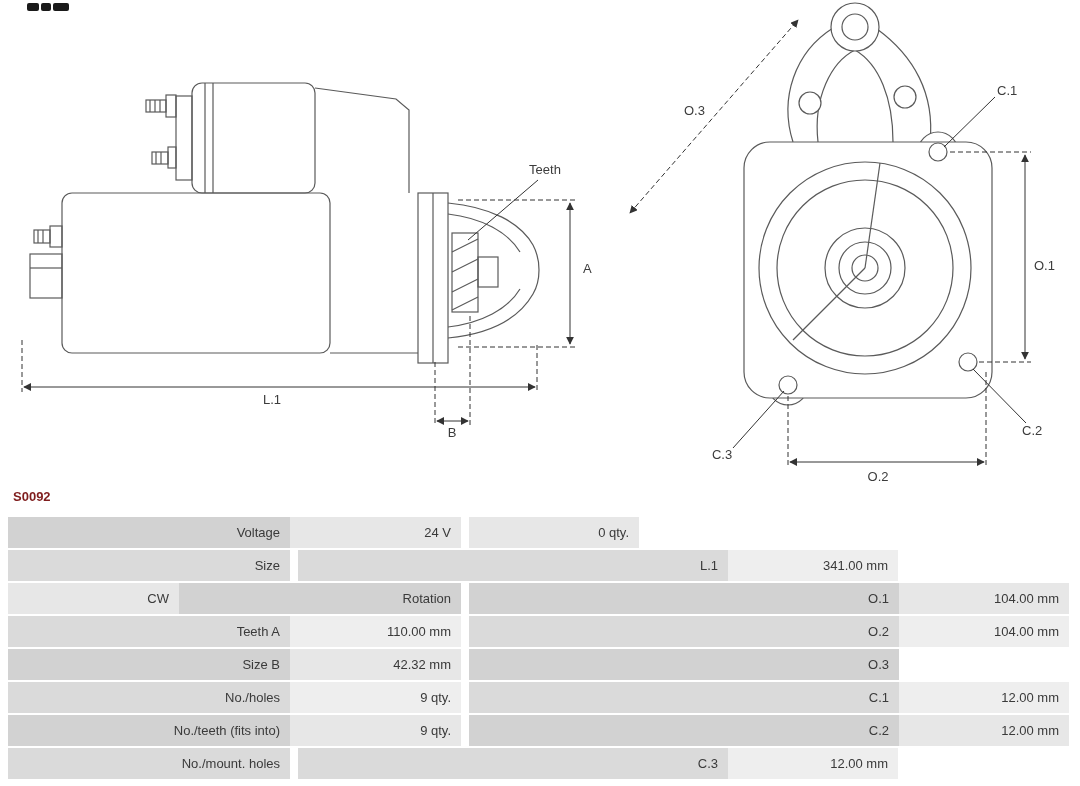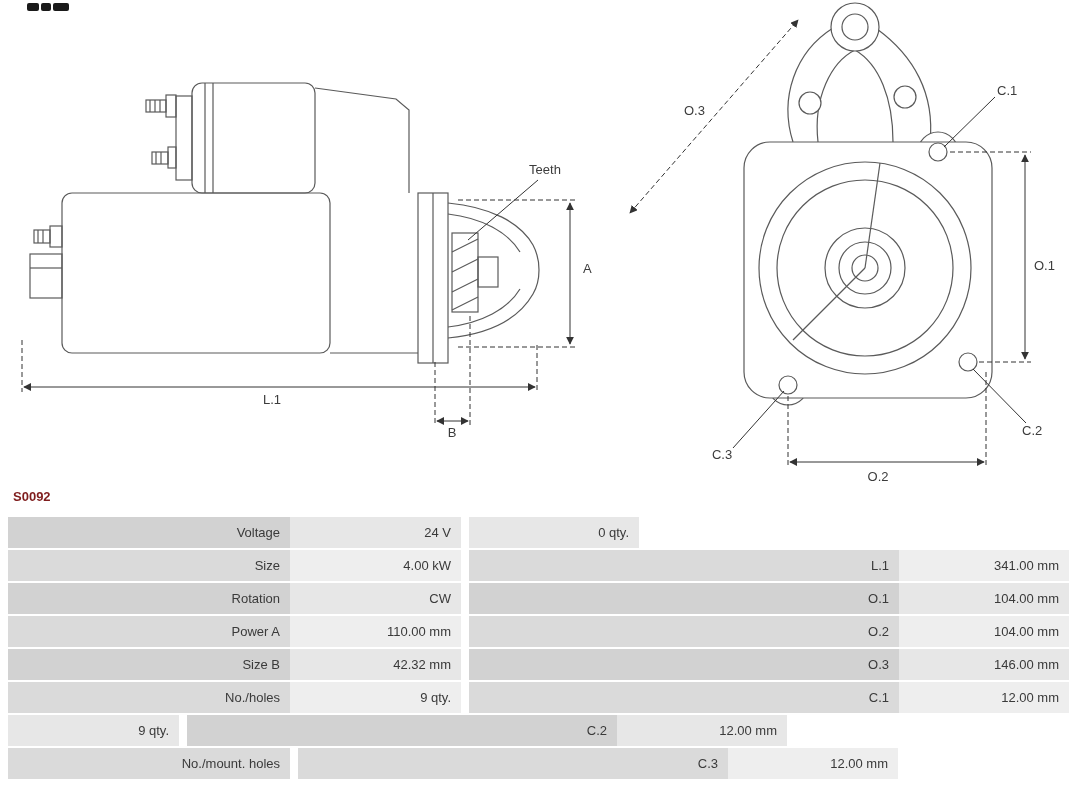--- a/index.html
+++ b/index.html
@@ -162,54 +162,53 @@
 
   <div class="spec-table">
     <div class="trow">
       <div class="cell c1 lab">Voltage</div>
       <div class="cell c2 val">24 V</div>
       <div class="spacer"></div>
       <div class="cell c4 val">0 qty.</div>
     </div>
     <div class="trow">
       <div class="cell c1 lab">Size</div>
-      <div class="cell c2 val">4.00 kW</div>
       <div class="spacer"></div>
       <div class="cell c3 lab">L.1</div>
       <div class="cell c4 val">341.00 mm</div>
     </div>
     <div class="trow">
+      <div class="cell c2 val">CW</div>
       <div class="cell c1 lab">Rotation</div>
-      <div class="cell c2 val">CW</div>
       <div class="spacer"></div>
       <div class="cell c3 lab">O.1</div>
       <div class="cell c4 val">104.00 mm</div>
     </div>
     <div class="trow">
-      <div class="cell c1 lab">Power A</div>
+      <div class="cell c1 lab">Teeth A</div>
       <div class="cell c2 val">110.00 mm</div>
       <div class="spacer"></div>
       <div class="cell c3 lab">O.2</div>
       <div class="cell c4 val">104.00 mm</div>
     </div>
     <div class="trow">
       <div class="cell c1 lab">Size B</div>
       <div class="cell c2 val">42.32 mm</div>
       <div class="spacer"></div>
       <div class="cell c3 lab">O.3</div>
-      <div class="cell c4 val">146.00 mm</div>
     </div>
     <div class="trow">
       <div class="cell c1 lab">No./holes</div>
       <div class="cell c2 val">9 qty.</div>
       <div class="spacer"></div>
       <div class="cell c3 lab">C.1</div>
       <div class="cell c4 val">12.00 mm</div>
     </div>
     <div class="trow">
+      <div class="cell c1 lab">No./teeth (fits into)</div>
       <div class="cell c2 val">9 qty.</div>
       <div class="spacer"></div>
       <div class="cell c3 lab">C.2</div>
       <div class="cell c4 val">12.00 mm</div>
     </div>
     <div class="trow">
       <div class="cell c1 lab">No./mount. holes</div>
       <div class="spacer"></div>
       <div class="cell c3 lab">C.3</div>
       <div class="cell c4 val">12.00 mm</div>

